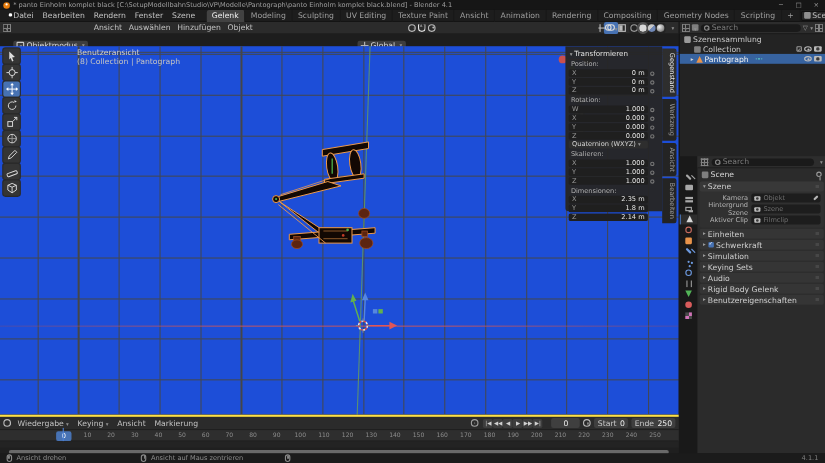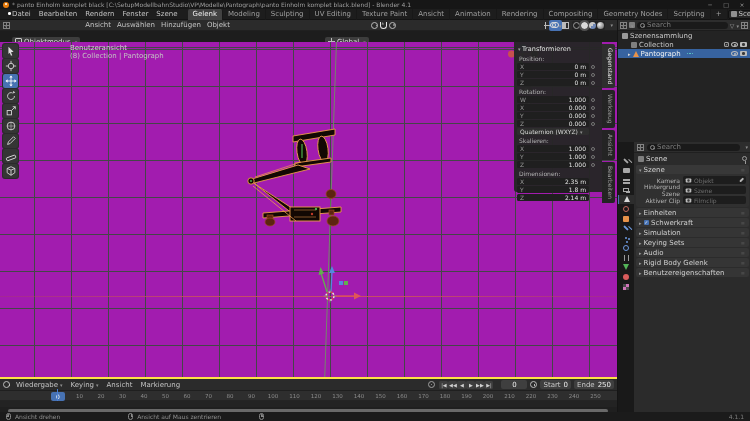--- a/index.html
+++ b/index.html
@@ -61,21 +61,21 @@
   .sph-rend { background:radial-gradient(circle at 35% 35%, #f0f0f0, #5a5a5a); }
   .sph-active { outline:2px solid #505050; outline-offset:0; }
 
   
   #tools-row { top:31px; left:0; width:617px; height:11px; background:#333333; display:flex; align-items:center; gap:3px; padding:0 4px; border-bottom:1px solid #262626; }
   #tools-row .lbl { color:#b5b5b5; }
   #tools-row .pill { background:#474747; }
   #options-btn { margin-left:auto; }
 
   
-  #viewport { top:42px; left:0; width:703px; height:335px; background:#a21caf; overflow:hidden; }
+  #viewport { top:42px; left:0; width:703px; height:335px; background:#1d4ed8; overflow:hidden; }
   #grid { position:absolute; inset:0;
     background-image:repeating-linear-gradient(0deg,#444648 0 1px,transparent 1px 37px),repeating-linear-gradient(90deg,#444648 0 1px,transparent 1px 37px);
     background-position:-3px 6px; }
   #axis-x { position:absolute; left:0; top:254px; width:617px; height:1px;
     background:linear-gradient(90deg,rgba(170,70,72,.25),rgba(205,85,88,.85) 35%,rgba(205,85,88,.85) 65%,rgba(170,70,72,.25)); }
   #axis-y { position:absolute; left:330px; top:-10px; width:1px; height:360px; background:rgba(105,160,90,.8); transform:rotate(2deg); }
   #vp-overlay-text { position:absolute; left:70px; top:2px; line-height:8px; color:#d2d2d2; }
   #vp-overlay-text .l2 { color:#c4c4c4; }
 
   

